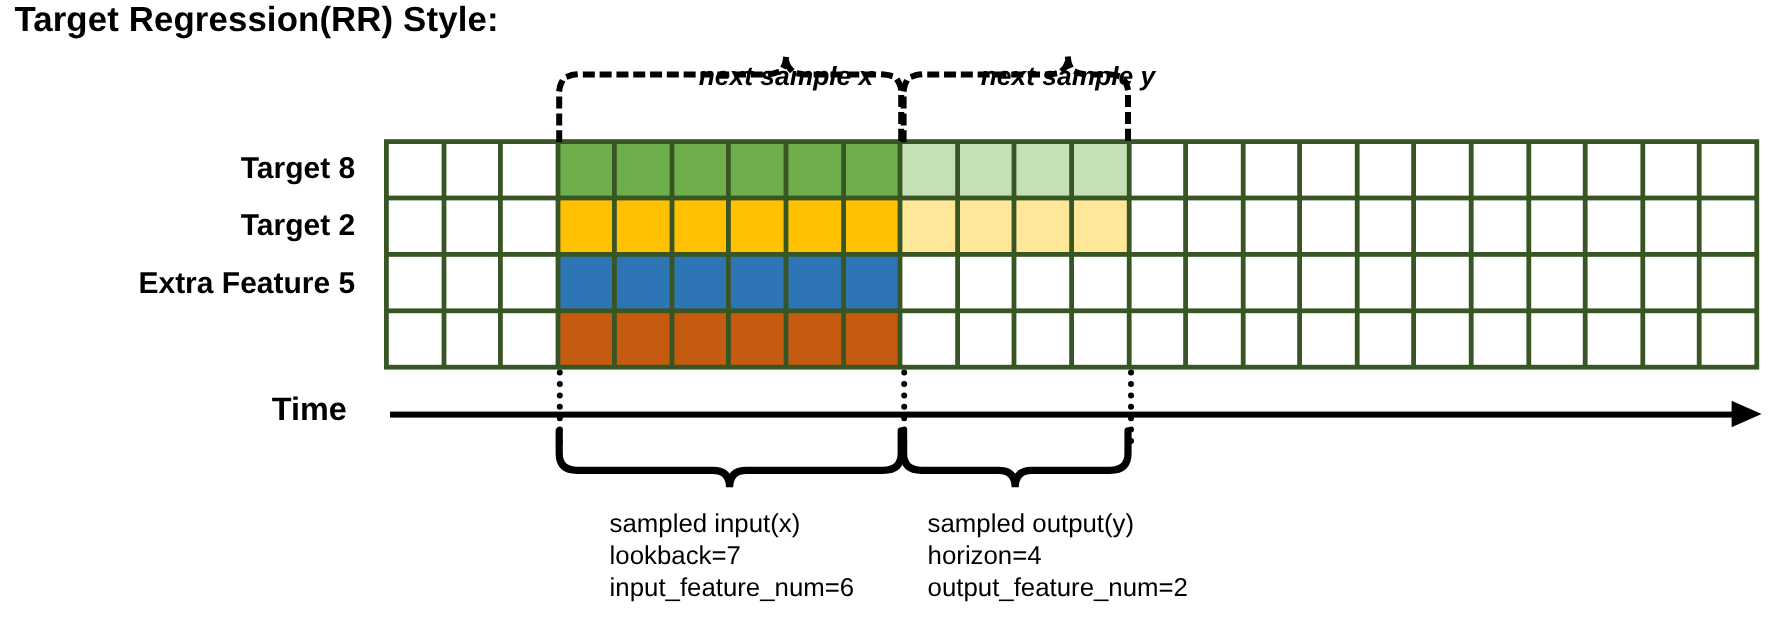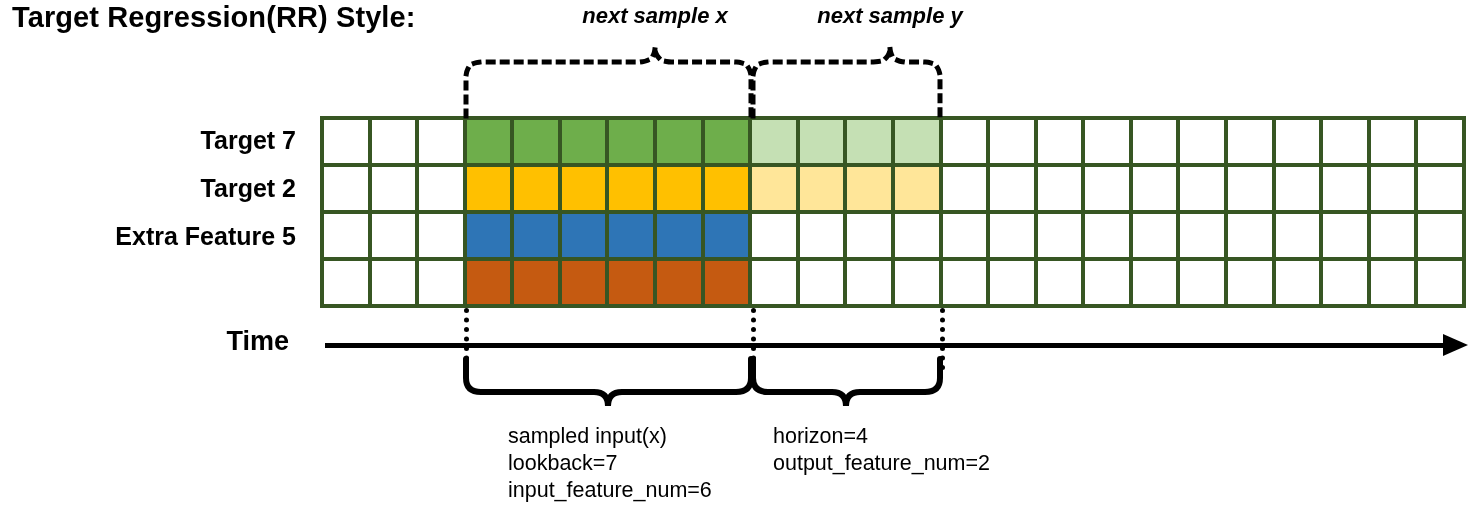--- a/index.html
+++ b/index.html
@@ -29,32 +29,32 @@
              border-top:11px solid transparent;border-bottom:11px solid transparent;
              border-left:25px solid #000;}
 
   
   .vguide{width:0;border-left:5px dotted #000;}
 
   
   svg.overlay{position:absolute;left:0;top:0;width:1476px;height:516px;overflow:visible;pointer-events:none;}
 
   
-  .top-label{font-size:22px;font-style:italic;font-weight:600;white-space:nowrap;text-align:center;}
+  .top-label{font-size:22px;font-style:italic;font-weight:600;white-space:nowrap;text-align:center;margin-top:48px;}
 
   
   .bottom-block{font-size:21.5px;line-height:27px;white-space:nowrap;}
 </style>
 </head>
 <body>
 
 <div class="abs" id="title">Target Regression(RR) Style:</div>
 
 <div class="abs" id="labels">
-  <div class="lbl-slot">Target 7</div>
+  <div class="lbl-slot">Target 8</div>
   <div class="lbl-slot">Target 2</div>
   <div class="lbl-slot">Extra Feature 5</div>
 </div>
 
 <div class="abs" id="grid">
     <div class="cell" style="background: rgb(255, 255, 255);"></div>
     <div class="cell" style="background: rgb(255, 255, 255);"></div>
     <div class="cell" style="background: rgb(255, 255, 255);"></div>
     <div class="cell" style="background: rgb(110, 174, 75);"></div>
     <div class="cell" style="background: rgb(110, 174, 75);"></div>
@@ -172,15 +172,16 @@
 
 <div class="abs top-label" style="left:555px;top:3px;width:200px;">next sample x</div>
 <div class="abs top-label" style="left:790px;top:3px;width:200px;text-align:center;">next sample y</div>
 
 <div class="abs bottom-block" style="left:508px;top:423px;">
   <div>sampled input(x)</div>
   <div>lookback=7</div>
   <div>input_feature_num=6</div>
 </div>
 <div class="abs bottom-block" style="left:773px;top:423px;">
+  <div>sampled output(y)</div>
   <div>horizon=4</div>
   <div>output_feature_num=2</div>
 </div>
 
 </body></html>

